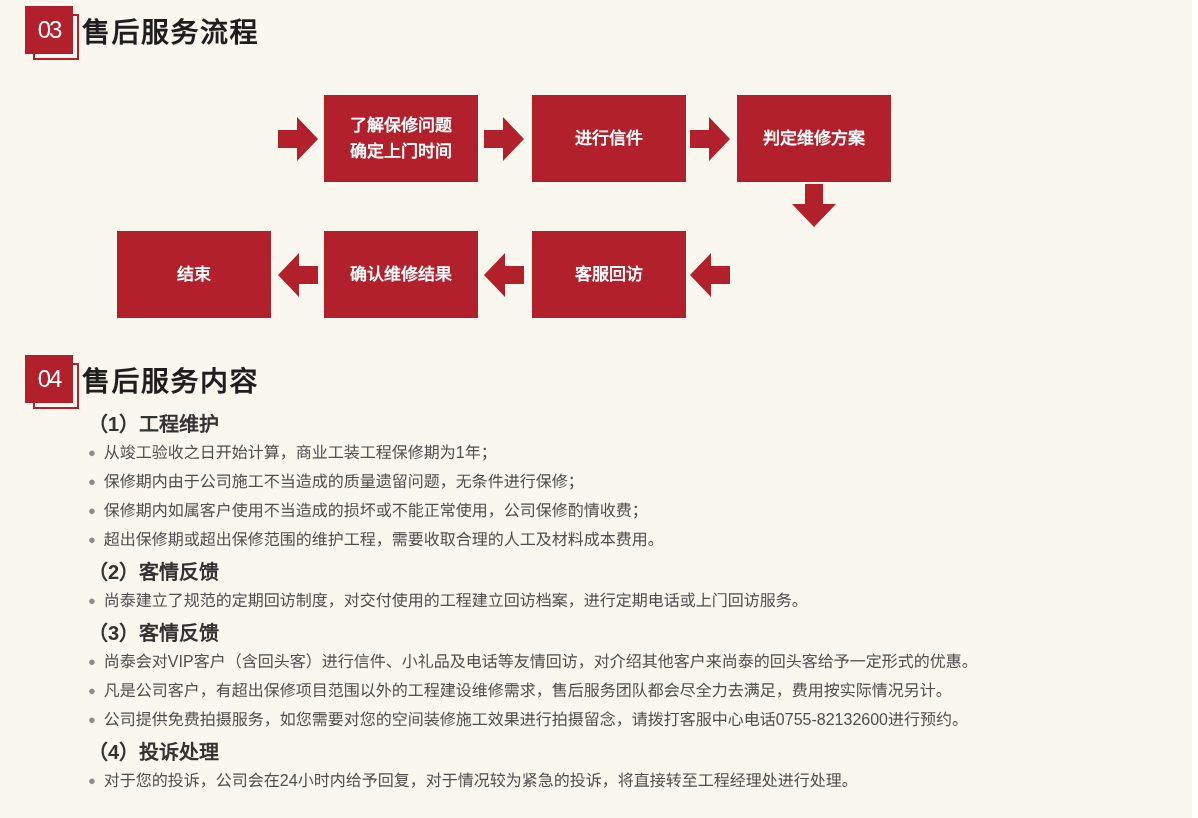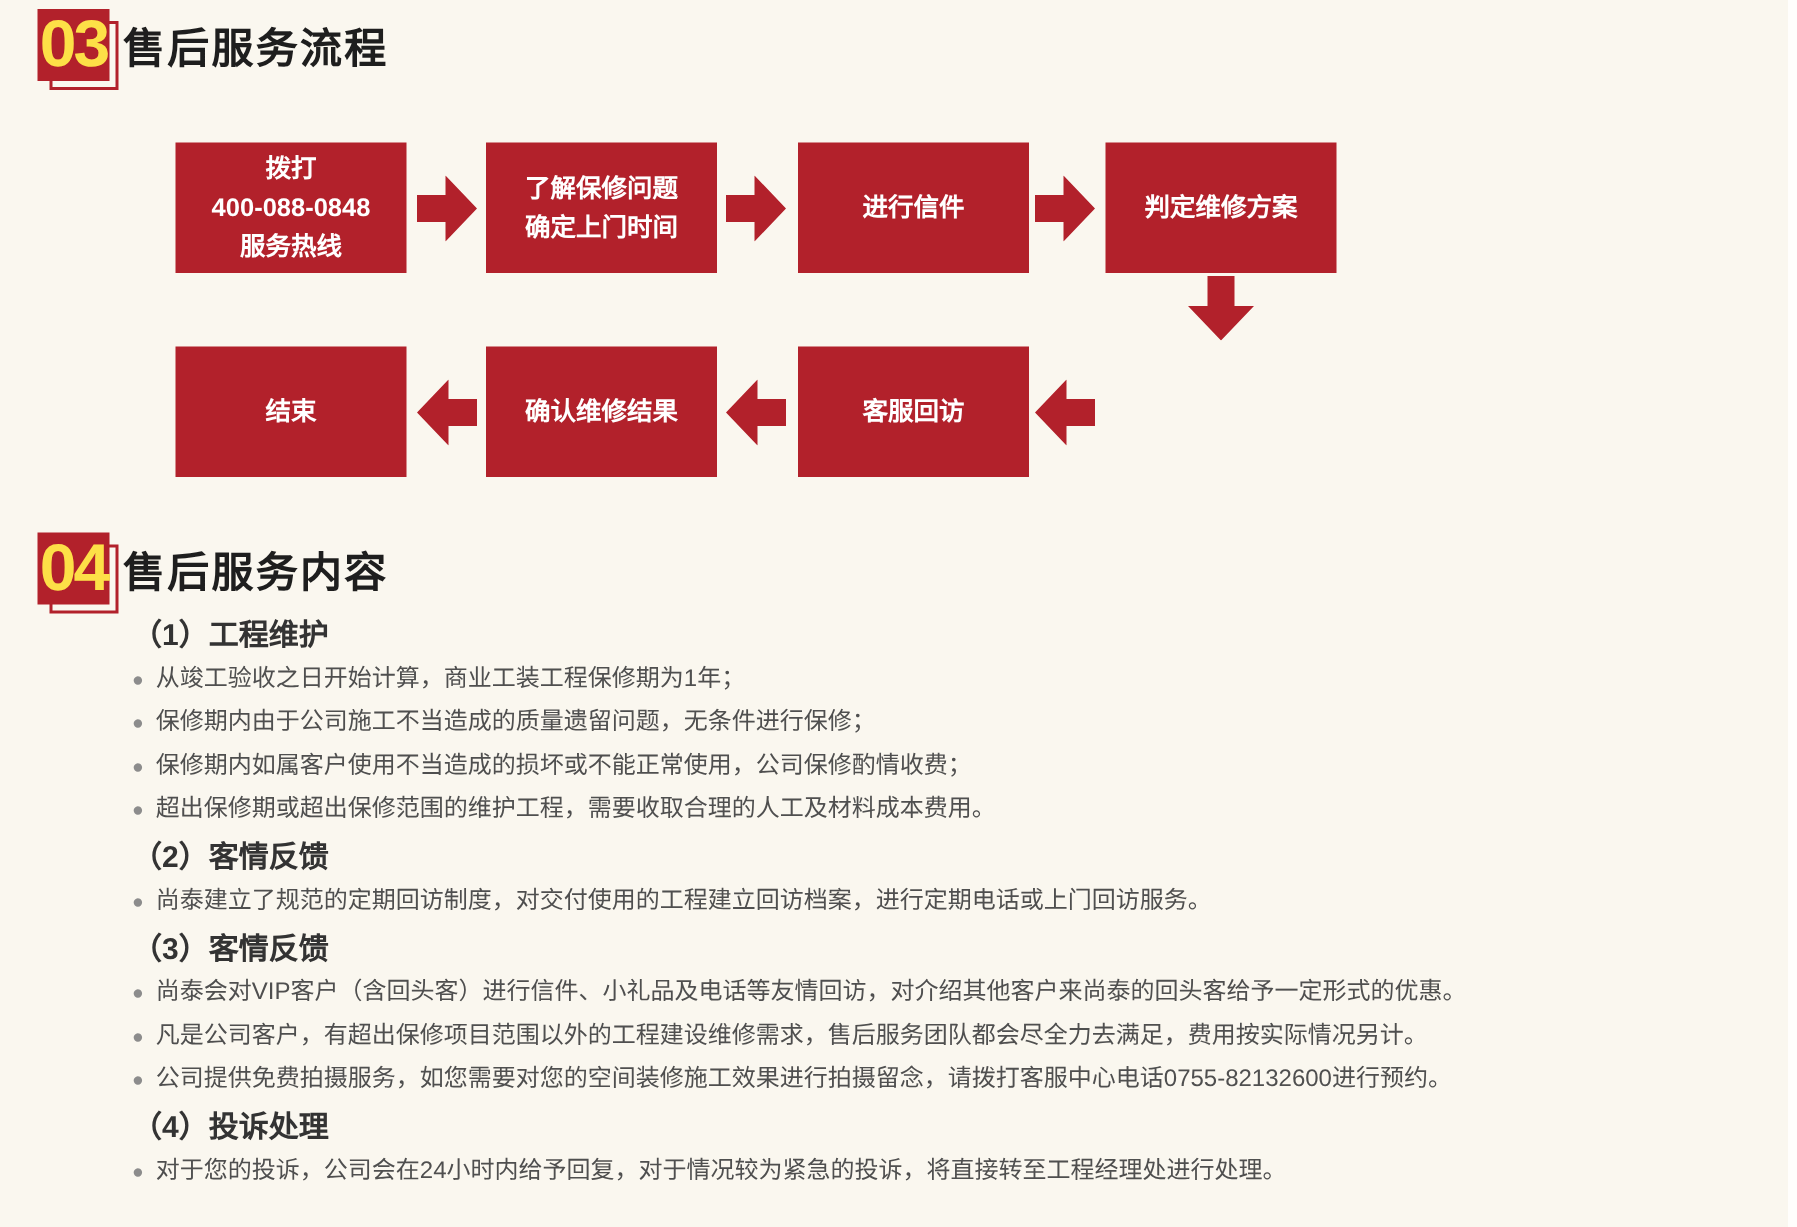--- a/index.html
+++ b/index.html
@@ -17,21 +17,21 @@
   .edge-strip{position:absolute;right:0;top:0;width:6px;height:818px;background:#fffefc}
 
   
   .sec-header{position:absolute;left:25px;display:flex;align-items:center;height:48px}
   .hdr-03{top:6px}
   .hdr-04{top:355px}
   .badge{position:relative;width:56px;height:56px;flex:0 0 56px;margin-top:8px}
   .badge-outline{position:absolute;left:8px;top:8px;width:46px;height:46px;border:2px solid var(--accent,#b2212b)}
   .badge-fill{position:absolute;left:0;top:0;width:48px;height:48px;background:var(--accent,#b2212b);
     display:flex;align-items:center;justify-content:center;z-index:1}
-  .badge-fill span{color:#fde047;font-size:44px;font-weight:bold;letter-spacing:-2px;line-height:1}
+  .badge-fill span{color:#ffffff;font-size:24px;font-weight:normal;letter-spacing:-2px;line-height:1}
   .sec-title{margin-left:1px;font-size:28px;font-weight:bold;color:var(--title-text,#1e1e1e);
     letter-spacing:1.5px;white-space:nowrap}
 
   
   .flowchart{position:absolute;left:0;top:0;width:1198px;height:330px}
   .fbox{position:absolute;width:154px;height:87px;background:var(--accent,#b2212b);
     color:var(--box-text,#ffffff);display:flex;align-items:center;justify-content:center;
     text-align:center;font-size:17px;font-weight:bold;line-height:26px;white-space:pre-line}
   .b1{left:117px;top:95px}
   .b2{left:324px;top:95px}
@@ -73,25 +73,20 @@
       <div class="badge-outline"></div>
       <div class="badge-fill">
         <span>03</span>
       </div>
     </div>
     <h2 class="sec-title">售后服务流程</h2>
   </div>
 
   <div class="flowchart">
 
-    <div class="fbox b1">
-      <span>拨打
-400-088-0848
-服务热线</span>
-    </div>
     <div class="arrow ar a1">
       <svg width="40" height="44" viewBox="0 0 40 44">
           <path fill="currentColor" d="M0 13 H19 V0 L40 22 L19 44 V31 H0 Z"></path>
         </svg>
     </div>
     <div class="fbox b2">
       <span>了解保修问题
 确定上门时间</span>
     </div>
     <div class="arrow ar a2">

